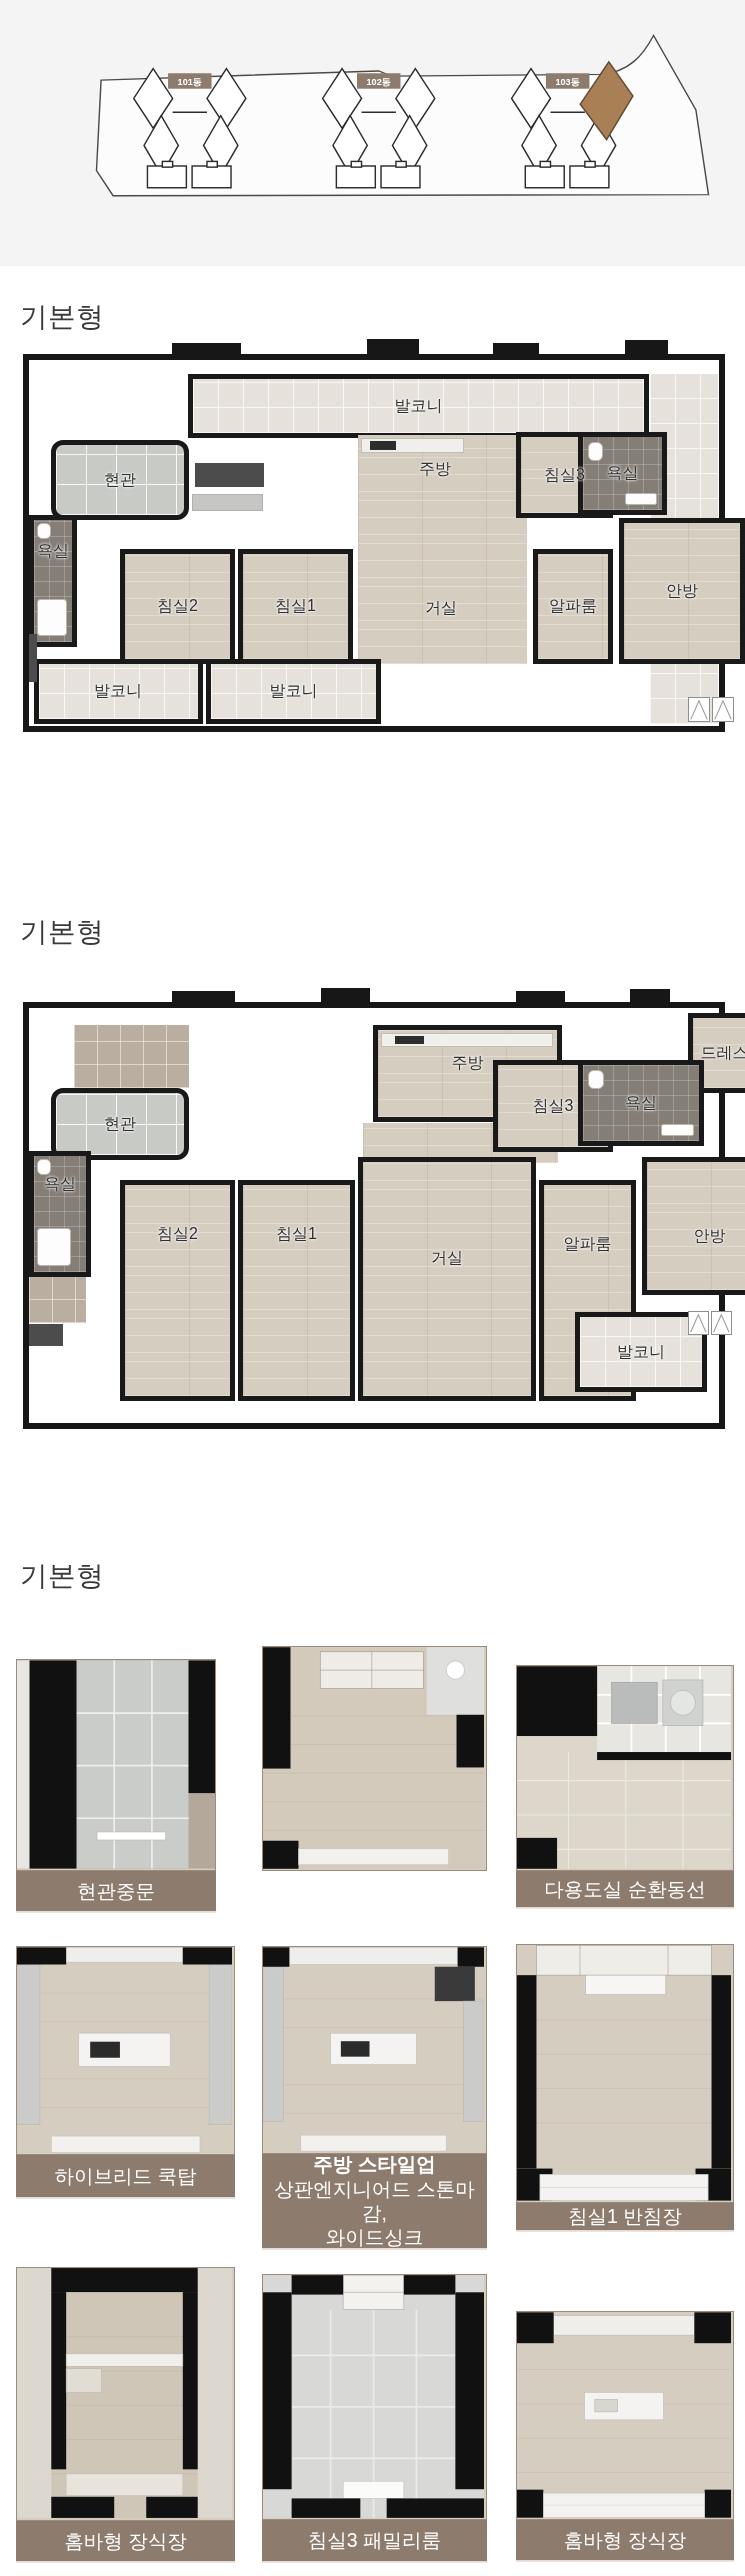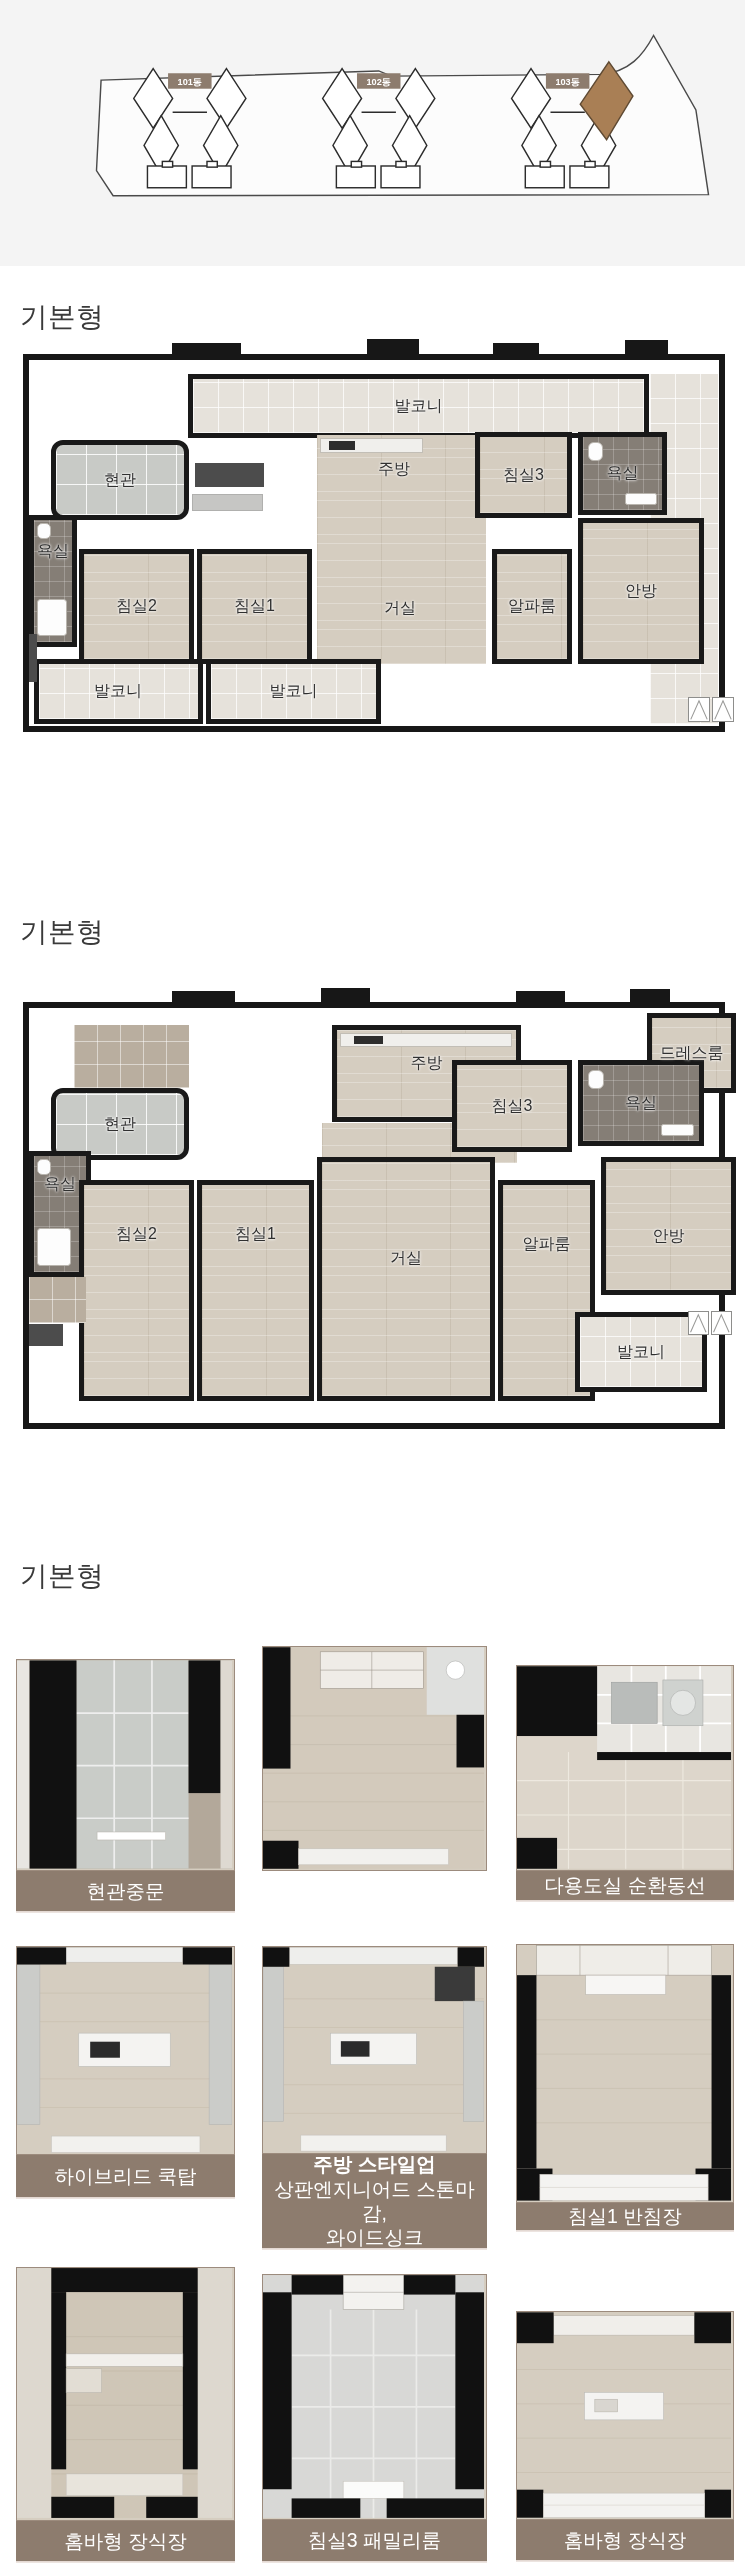--- a/index.html
+++ b/index.html
@@ -15,21 +15,21 @@
   .plan1 { left:23px; top:354px;  width:702px; height:378px; }
   .plan2 { left:23px; top:1002px; width:702px; height:427px; }
   .jut { position:absolute; background:#171717; }
   .room { position:absolute; border:5.2px solid #191919; display:flex; align-items:center; justify-content:center; }
   .open { border:none; }
   .room-label { font-size:16px; color:#303030; font-weight:500; white-space:nowrap;
                 text-shadow:0 0 2.3px #fff, 0 0 3.4px #fff; z-index:5; }
   .abs-label { position:absolute; transform:translate(-50%,-50%); }
   .wood { background-color:#d5cdc0;
     background-image:repeating-linear-gradient(0deg, rgba(255,255,255,.28) 0 0.6px, transparent 0.6px 8.6px),
-                     repeating-linear-gradient(90deg, rgba(135,120,95,.15) 0 1.1px, transparent 1.1px 64px); }
+                     repeating-linear-gradient(90deg, rgba(135,120,95,.15) 0 1.1px, transparent 1.1px 64px);margin-left:41px; }
   .tileL { background-color:#e6e2db;
     background-image:repeating-linear-gradient(0deg, rgba(255,255,255,.75) 0 1.1px, transparent 1.1px 25px),
                      repeating-linear-gradient(90deg, rgba(255,255,255,.75) 0 1.1px, transparent 1.1px 25px); }
   .tileG { background-color:#c8cac6;
     background-image:repeating-linear-gradient(0deg, rgba(255,255,255,.85) 0 1.1px, transparent 1.1px 30px),
                      repeating-linear-gradient(90deg, rgba(255,255,255,.85) 0 1.1px, transparent 1.1px 30px);border-radius:12px; }
   .bath { background-color:#857e76;
     background-image:repeating-linear-gradient(0deg, rgba(255,255,255,.22) 0 0.6px, transparent 0.6px 15px),
                      repeating-linear-gradient(90deg, rgba(255,255,255,.22) 0 0.6px, transparent 0.6px 15px); }
   .checker { background-color:#b9ae9f;
@@ -241,21 +241,21 @@
           <path d="M3,39 L18,5 L33,39" fill="none" stroke="#9a9a98" stroke-width="2"></path>
         </svg>
     </div>
     <div class="win" style="left:682px;top:303px;width:20.6px;height:24px">
       <svg viewBox="0 0 36 42">
           <path d="M3,39 L18,5 L33,39" fill="none" stroke="#9a9a98" stroke-width="2"></path>
         </svg>
     </div>
   </div>
 
-  <figure class="tile" style="left:16px;top:1659px;width:219px">
+  <figure class="tile" style="left:16px;top:1659px;width:200px">
     <div class="thumb" style="height:212px">
       <svg width="215" height="209" viewBox="0 0 376 364">
         <rect width="376" height="364" fill="#b3a89a"></rect>
         <rect x="0" y="0" width="22" height="364" fill="#e8e6e2"></rect>
         <rect x="104" y="0" width="196" height="364" fill="#c9ccc8"></rect>
         <g stroke="#eeeeee" stroke-width="3">
           <line x1="170" y1="0" x2="170" y2="364"></line>
             <line x1="236" y1="0" x2="236" y2="364"></line>
           <line x1="104" y1="92" x2="300" y2="92"></line>
             <line x1="104" y1="184" x2="300" y2="184"></line>
@@ -317,21 +317,21 @@
             <line x1="140" y1="100" x2="374" y2="100"></line>
         </g>
         <rect x="165" y="28" width="80" height="72" fill="#b9bcba" stroke="#9a9d9b"></rect>
         <rect x="255" y="24" width="70" height="80" fill="#cfd2cf" stroke="#a8aba8"></rect>
         <circle cx="290" cy="64" r="22" fill="#e4e6e4" stroke="#a8aba8"></circle>
         <rect x="0" y="0" width="140" height="122" fill="#111"></rect>
         <rect x="140" y="150" width="234" height="14" fill="#111"></rect>
         <rect x="0" y="300" width="70" height="54" fill="#111"></rect>
       </svg>
     </div>
-    <figcaption style="height:29px">
+    <figcaption style="height:36px">
       <span>다용도실 순환동선</span>
     </figcaption>
   </figure>
 
   <figure class="tile" style="left:262px;top:1946px;width:225px">
     <div class="thumb" style="height:208px">
       <svg width="221" height="205" viewBox="0 0 386 357">
         <rect width="386" height="357" fill="#d5cdc0"></rect>
         <g stroke="#c5bcab" stroke-width="1">
           <line x1="0" y1="90" x2="386" y2="90"></line>

